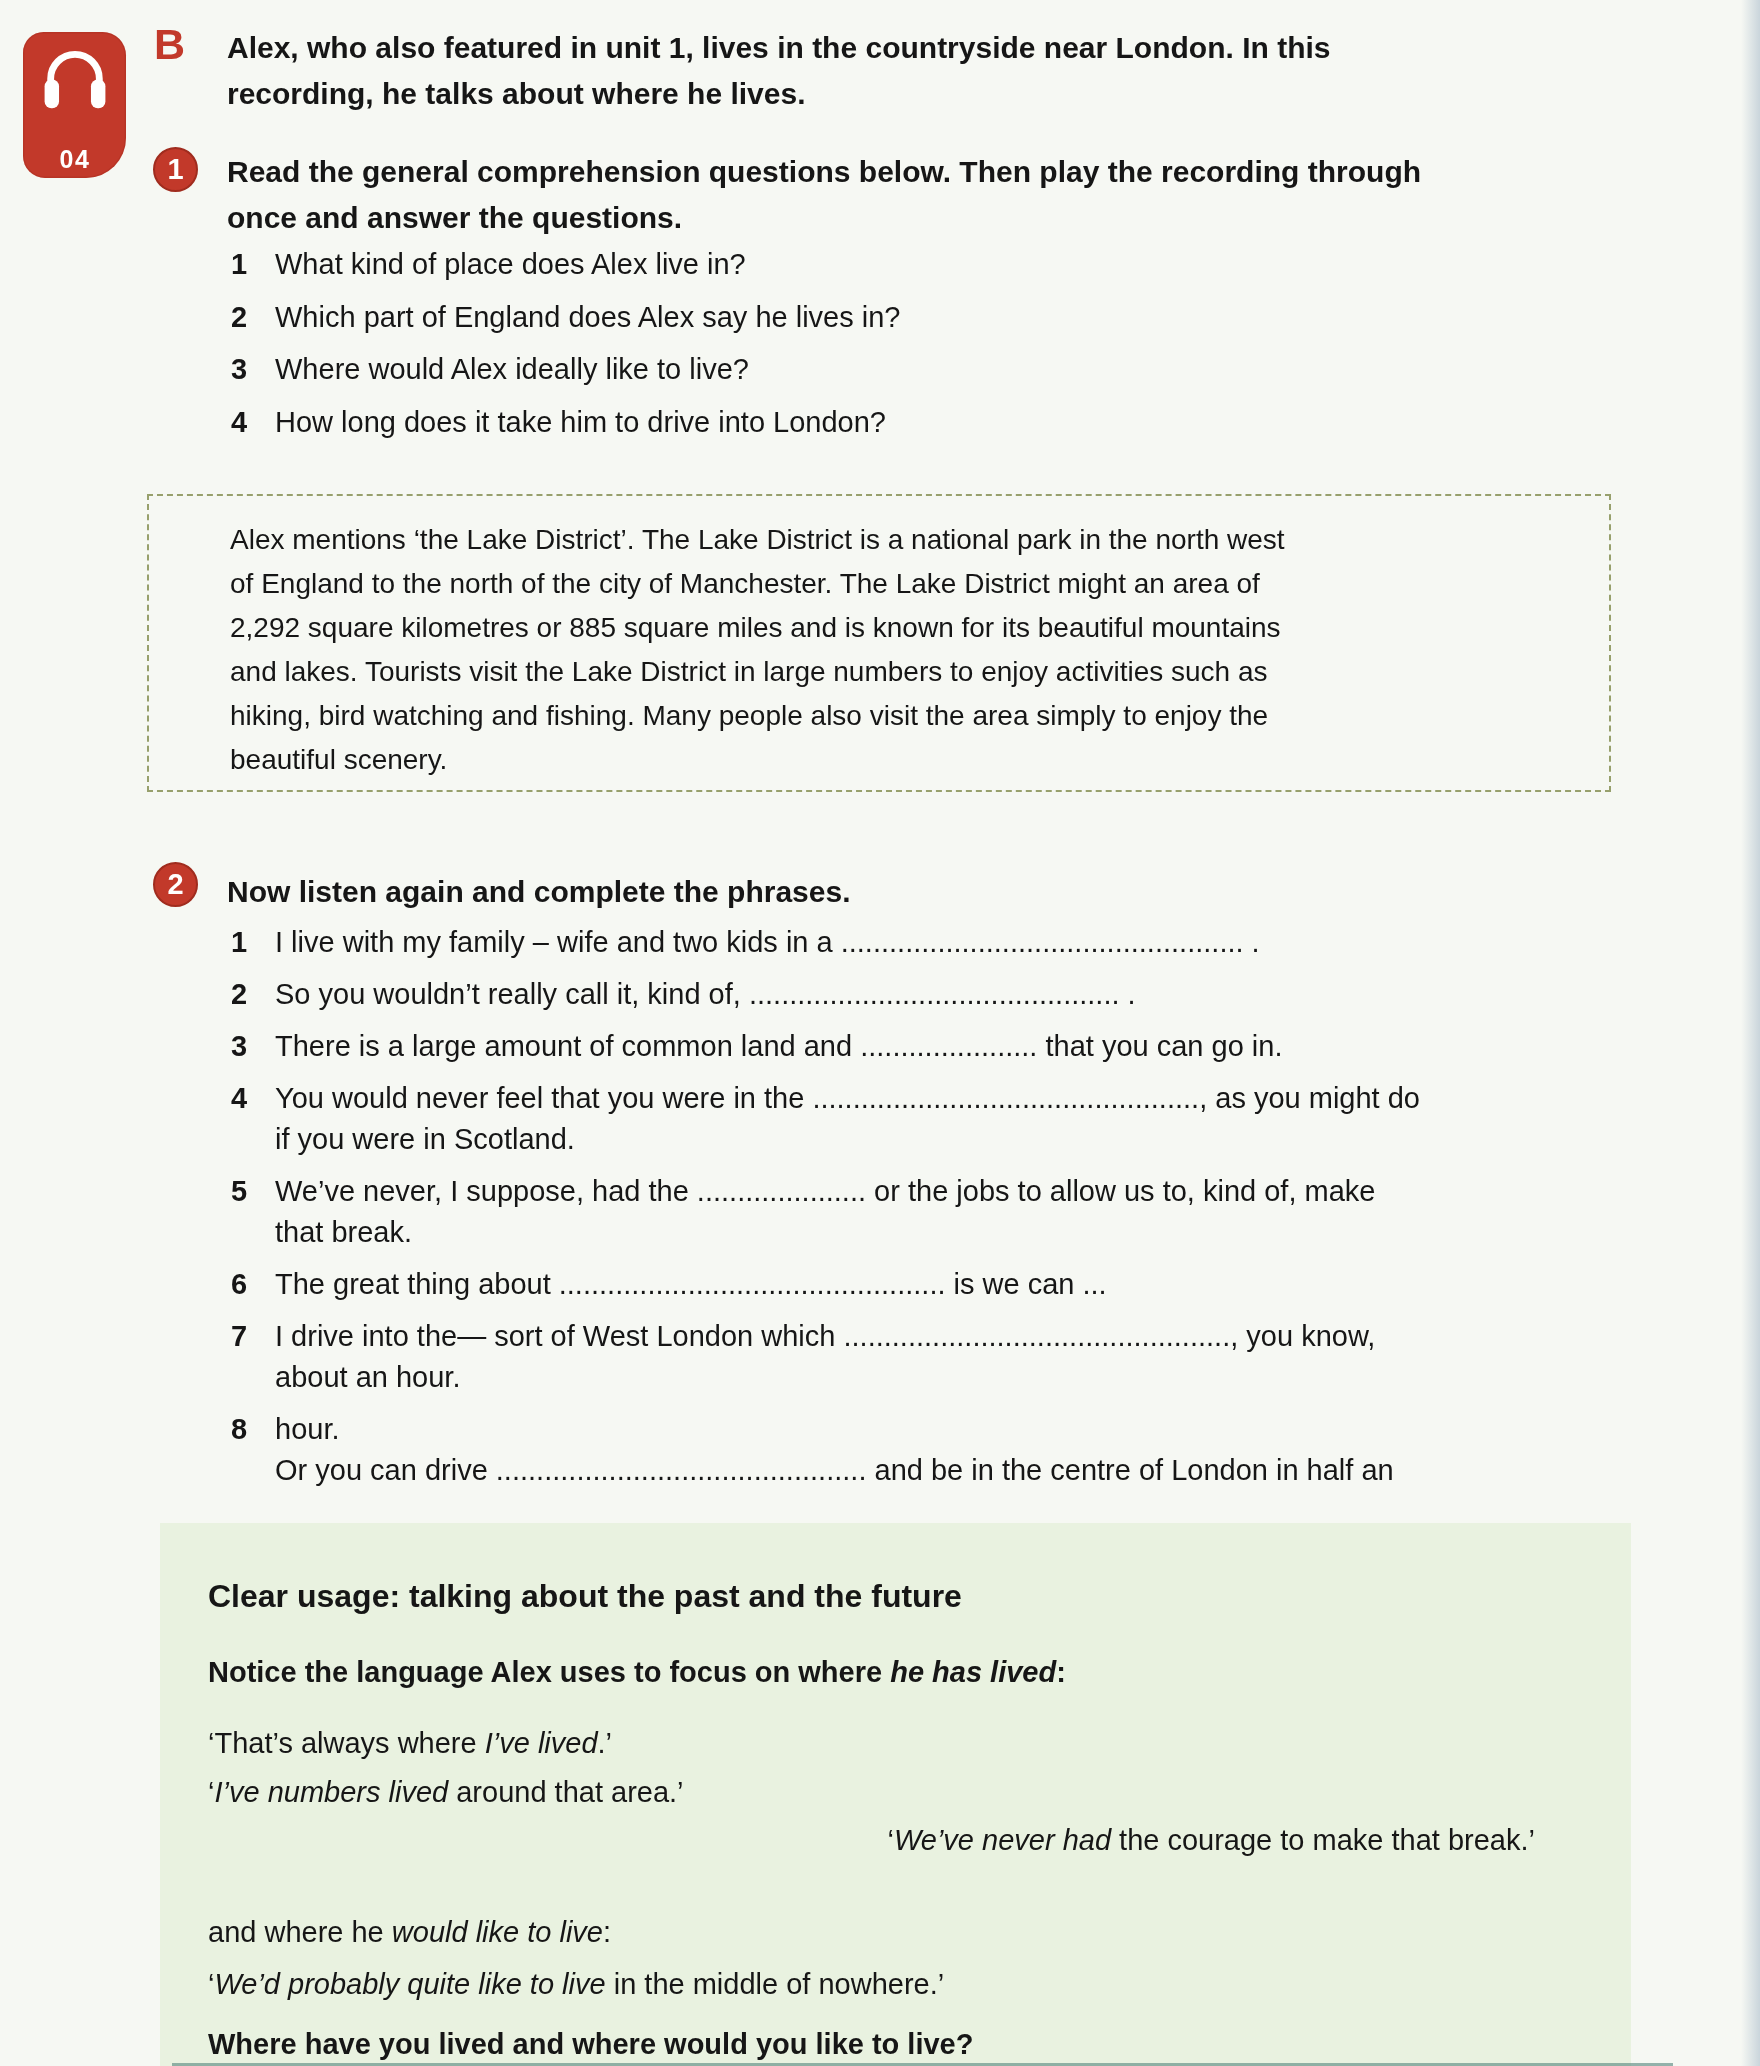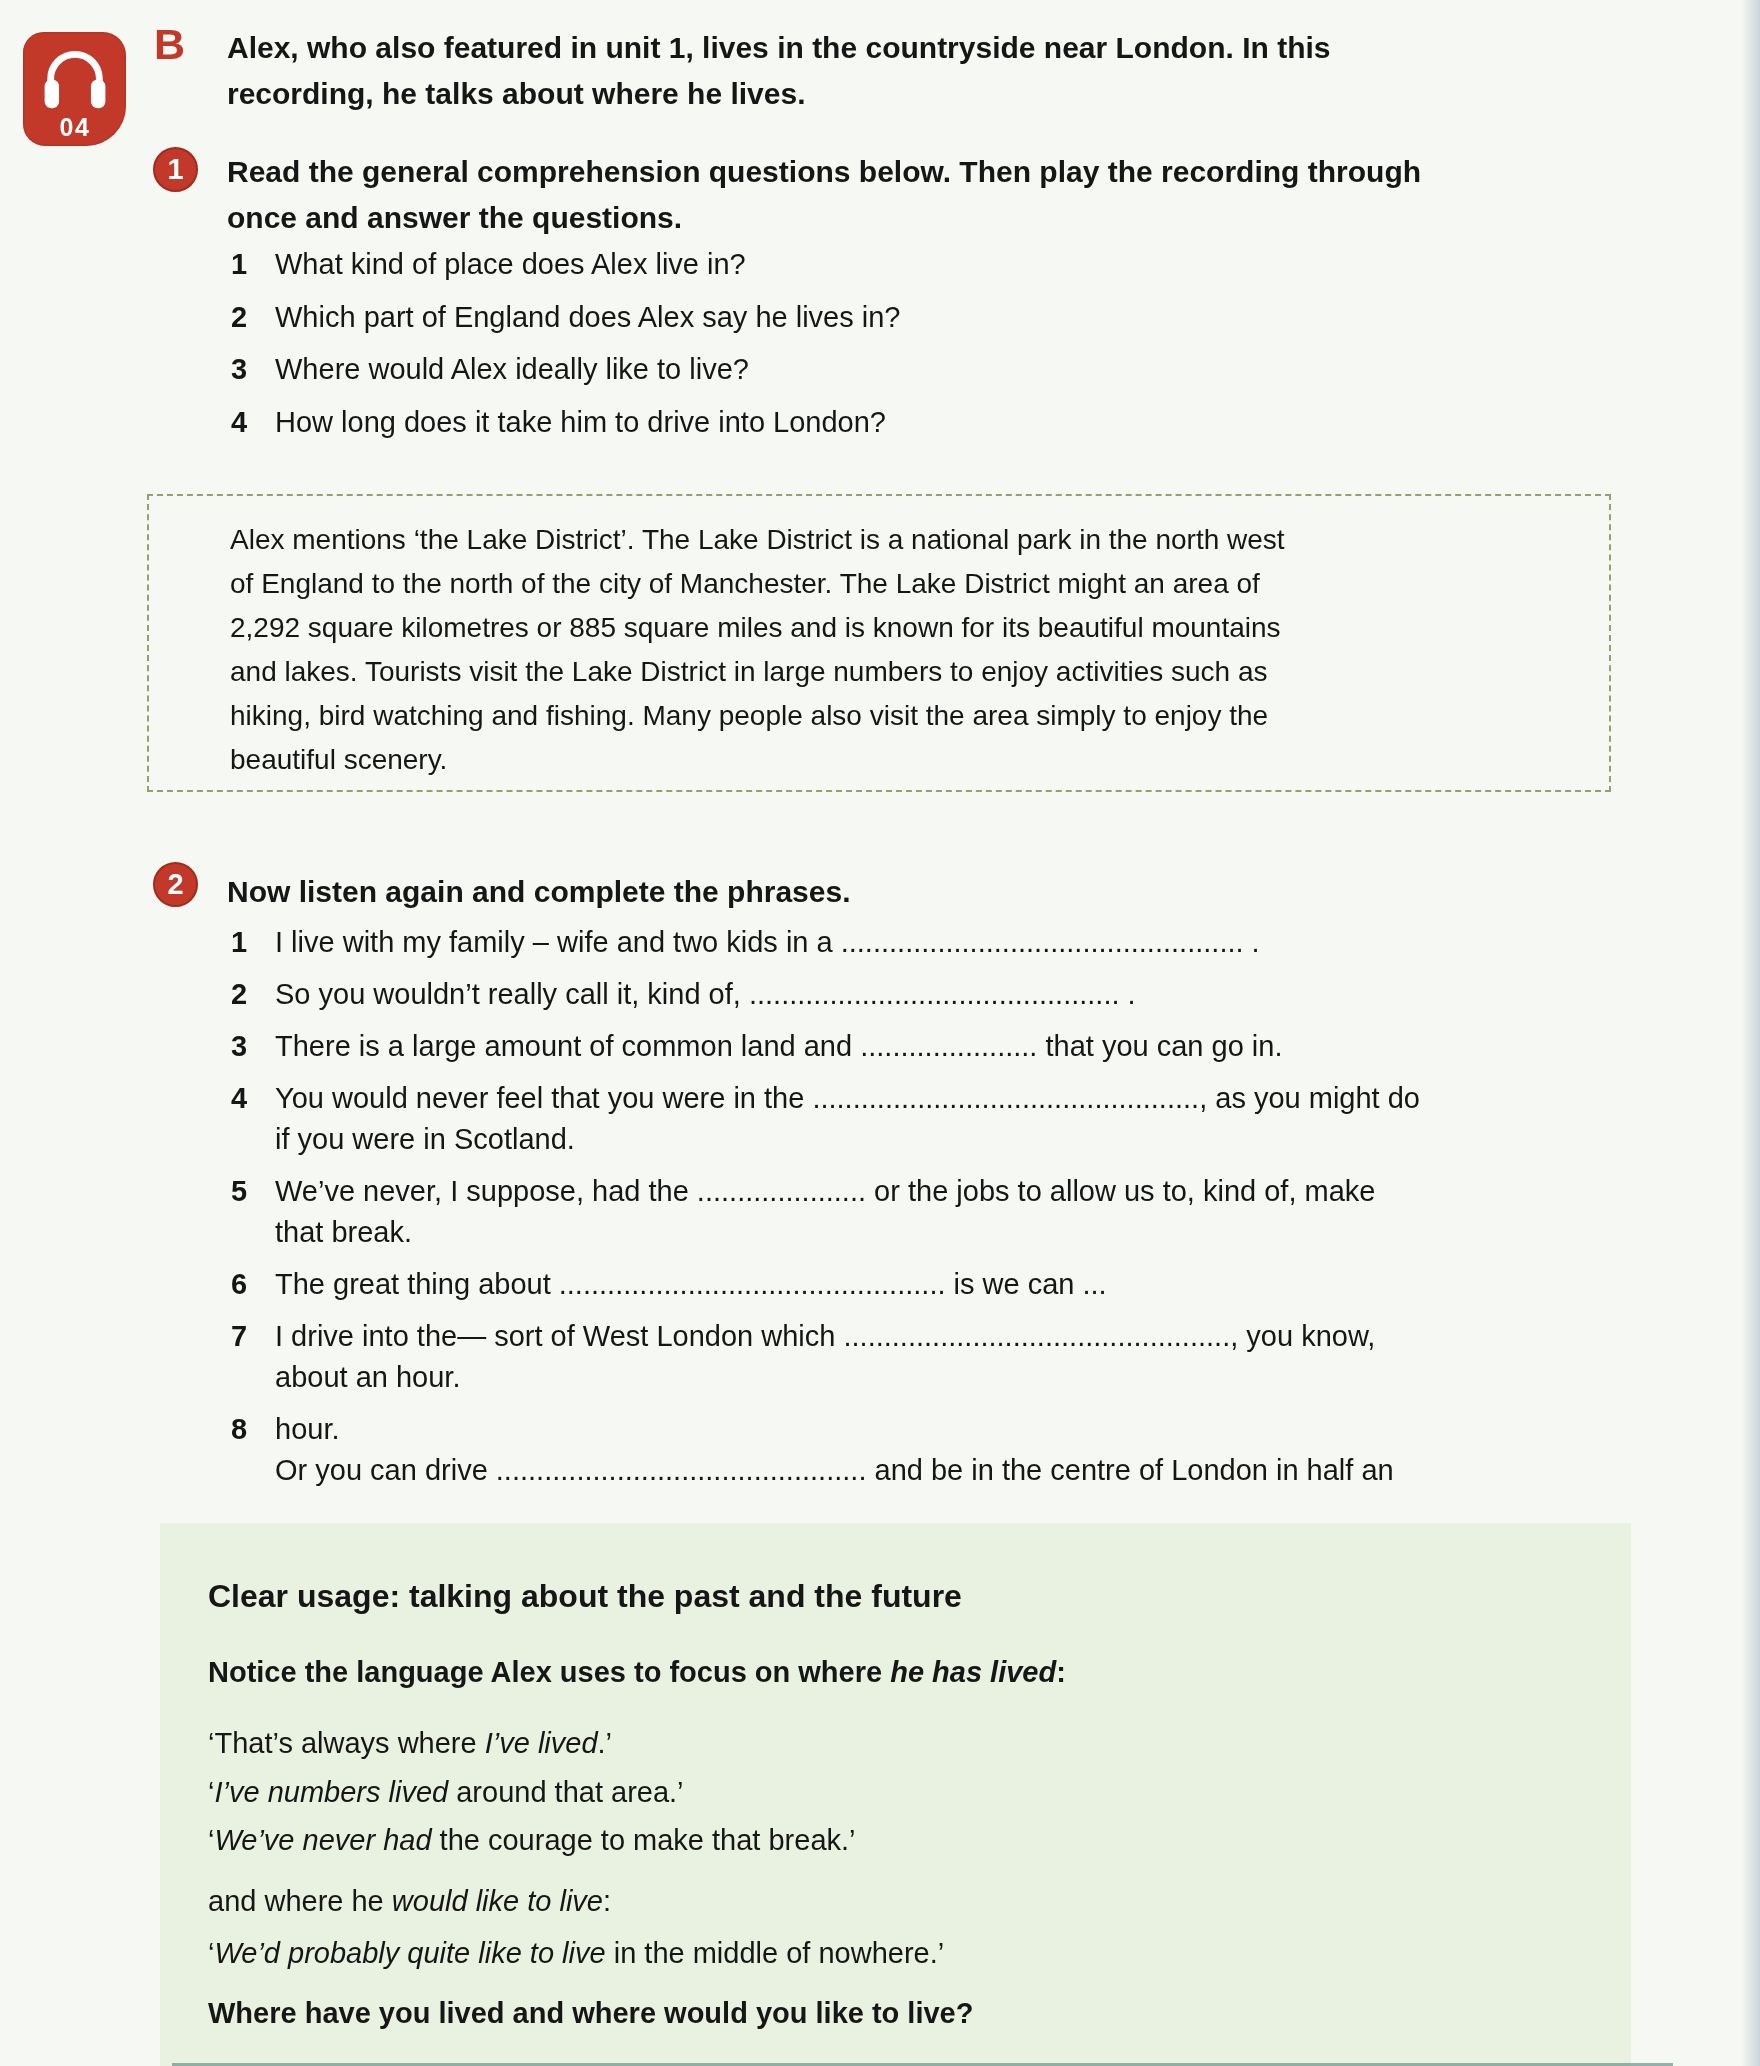--- a/index.html
+++ b/index.html
@@ -8,21 +8,21 @@
     width:1760px; height:2066px;
     background:#f6f8f3;
     font-family:"Liberation Sans","DejaVu Sans",sans-serif;
     color:#161616;
     overflow:hidden;
   }
   .abs { position:absolute; }
 
   
   .audio-badge {
-    left:23.4px; top:32px; width:103px; height:114px;
+    left:23.4px; top:32px; width:103px; height:146px;
     background:#c2392a;
     border-radius:20.7px 23.4px 40px 22px;
     box-shadow:0 0 0 1.4px rgba(162,44,29,.35) inset;
   }
   .audio-badge svg { position:absolute; left:13.8px; top:11px; }
   .track-num {
     position:absolute; bottom:4.1px; left:0; width:100%;
     text-align:center; color:#ffffff; font-weight:700;
     font-size:25px; letter-spacing:1.4px;
   }
@@ -79,21 +79,21 @@
     left:160px; top:1523px; width:1471px; height:543px;
     box-sizing:border-box;
     background:#e9f2e0;
     padding:55px 96px 0 48px;
     font-size:29px;
   }
   .u-title { font-weight:700; font-size:32px; line-height:37px; margin-bottom:40px; }
   .u-line  { line-height:34px; }
   .mb-sm { margin-bottom:14.5px; }
   .mb-md { margin-bottom:37px;font-weight:bold; }
-  .mb-lg { margin-bottom:27px; }
+  .mb-lg { margin-bottom:58px;text-align:right; }
   .mb-xl { margin-bottom:26px; }
   .mb-q  { margin-bottom:18px; }
   .u-question { font-weight:700; line-height:34px; }
   .it { font-style:italic; }
 
   
   .edge-shadow {
     right:0; top:0; width:19px; height:2066px;
     background:linear-gradient(to right, rgba(150,170,188,0), rgba(148,170,190,0.45));
   }

